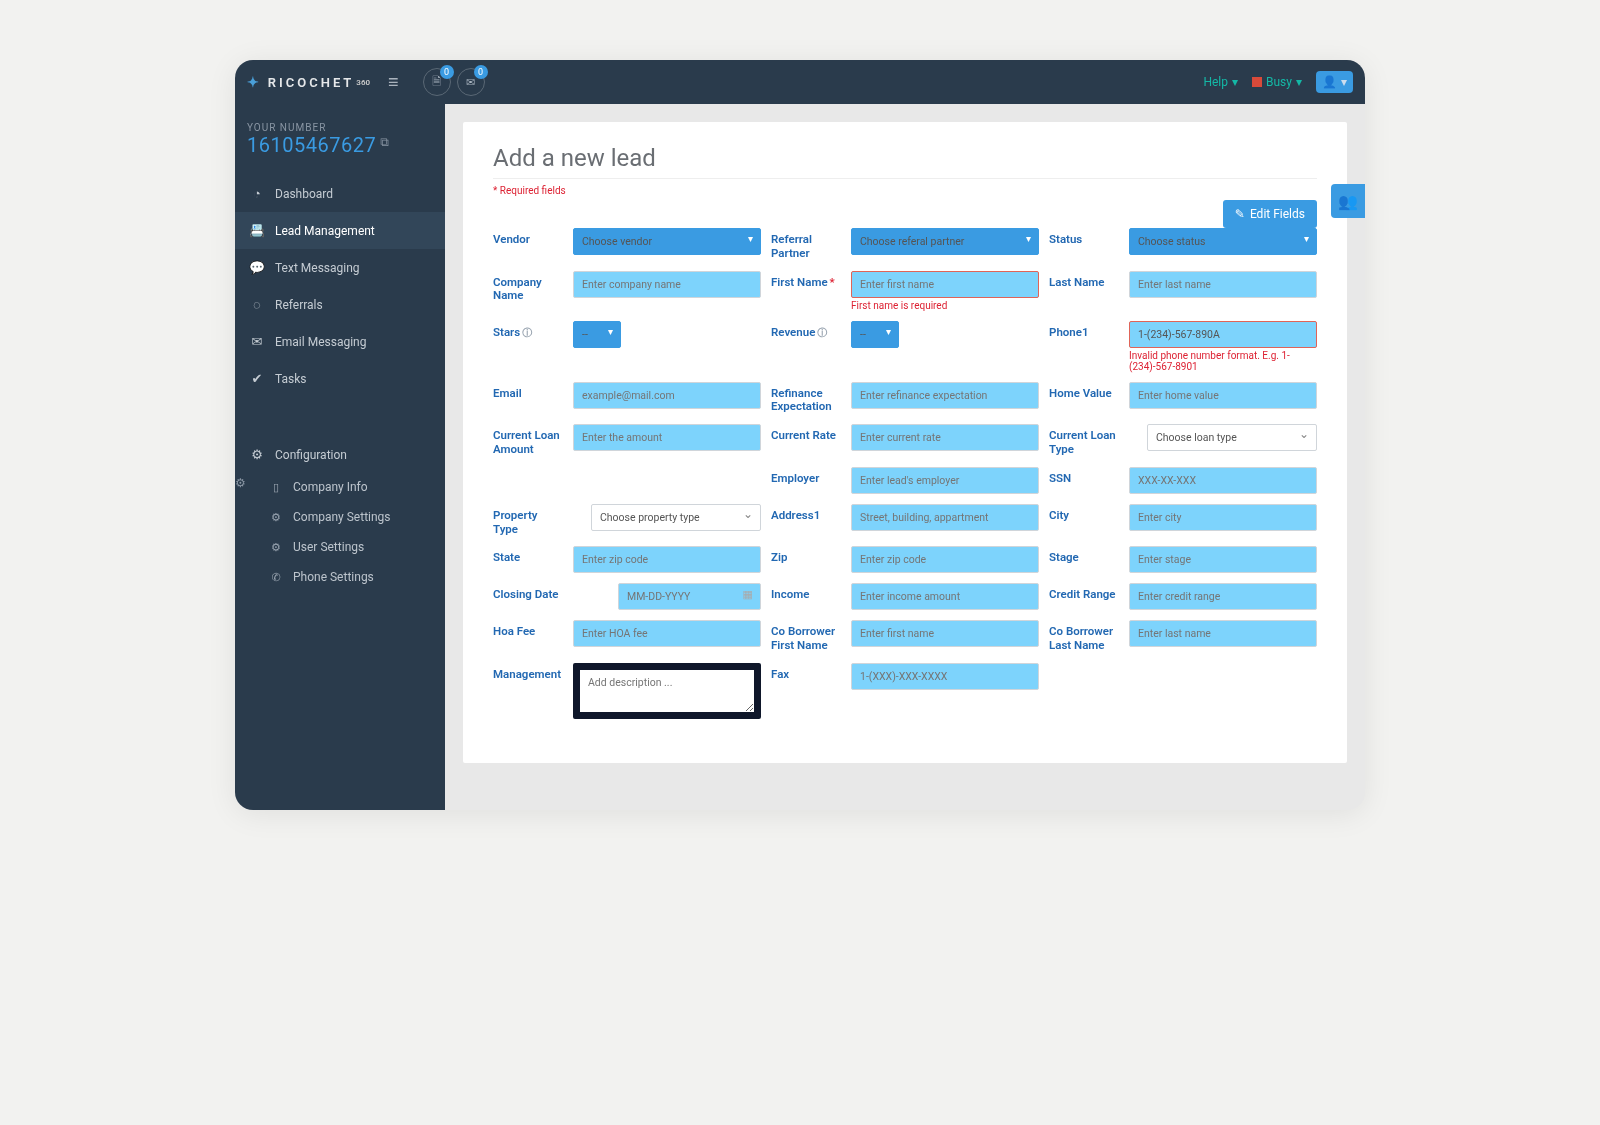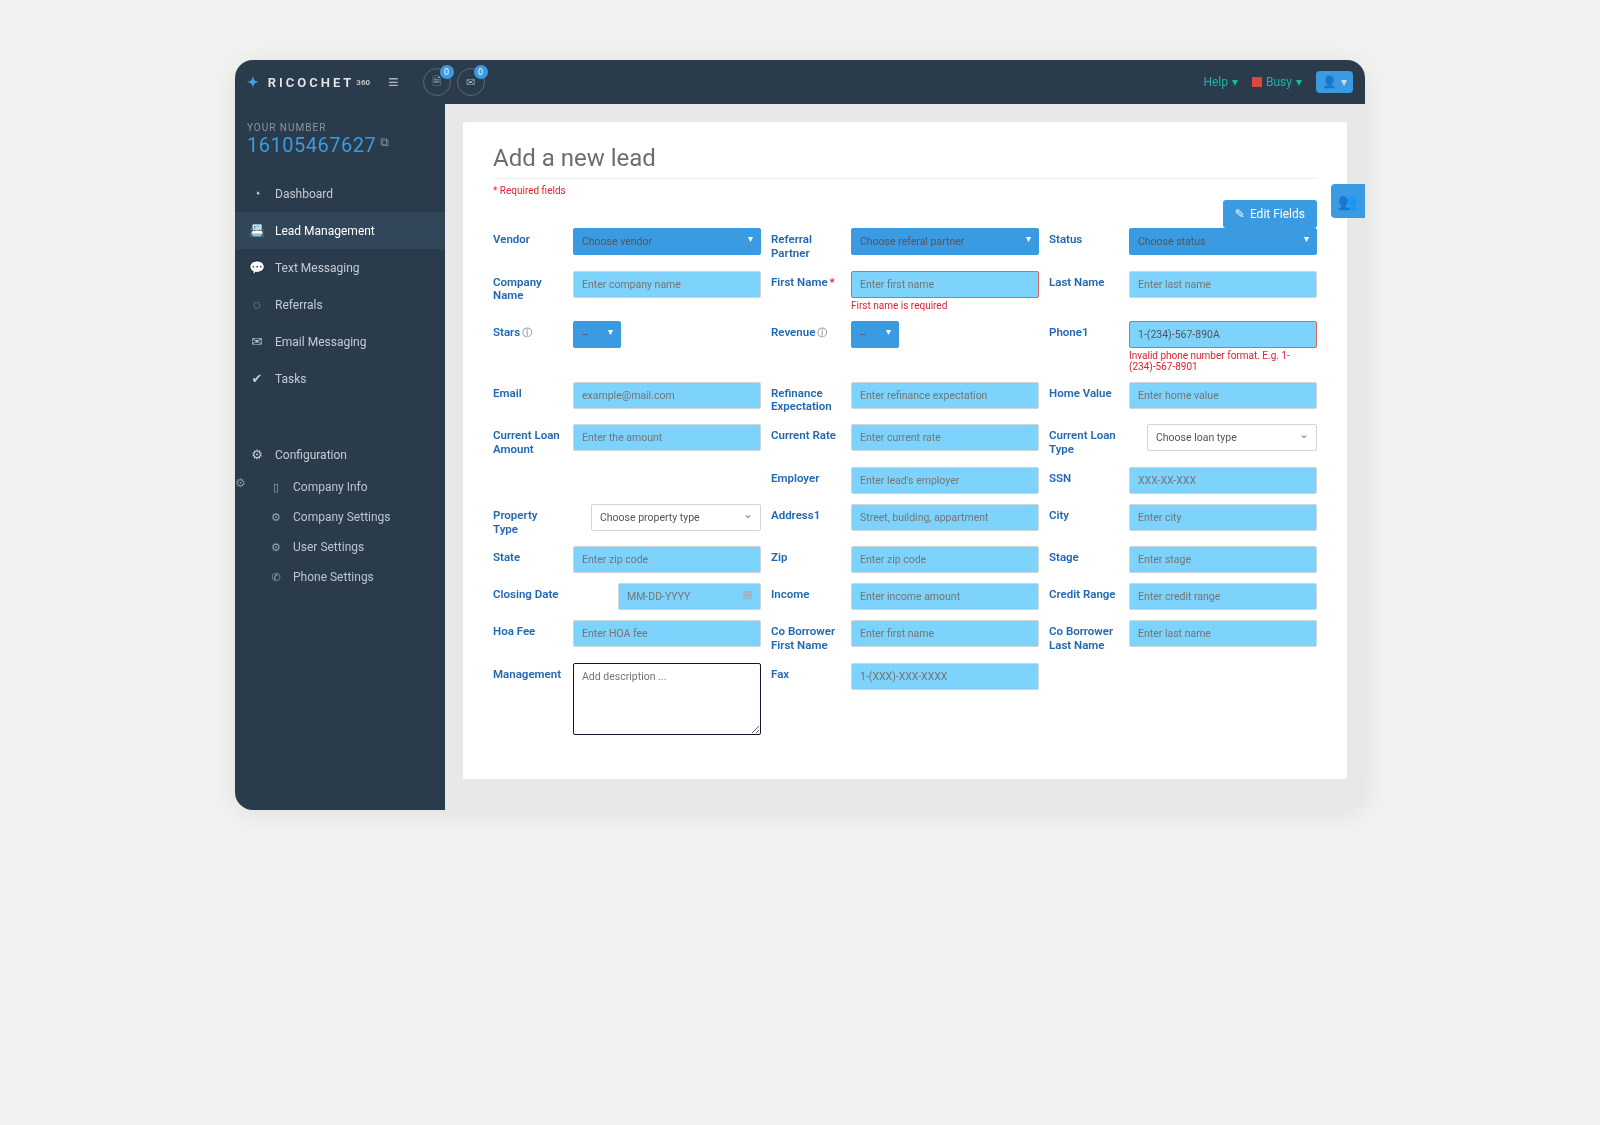--- a/index.html
+++ b/index.html
@@ -54,21 +54,21 @@
   .err-msg { color:#d23; font-size:10px; margin-top:2px;}
   .select-blue { background:#3a9be2; color:#fff; border:1px solid #3a9be2; appearance:none; -webkit-appearance:none; position:relative;}
   .select-blue-wrap { position:relative;}
   .select-blue-wrap::after { content:"▾"; position:absolute; right:8px; top:5px; color:#fff; font-size:10px; pointer-events:none;}
   .select-blue.small { width:48px;}
   .select-white { border:1px solid #d0d5da; background:#fff; appearance:none; -webkit-appearance:none;}
   .select-white-wrap { position:relative;padding-left:18px;}
   .select-white-wrap::after { content:"⌄"; position:absolute; right:8px; top:3px; color:#888; font-size:12px; pointer-events:none;}
   .date-wrap { position:relative;padding-left:45px;}
   .date-wrap::after { content:"▦"; position:absolute; right:8px; top:5px; color:#aaa; font-size:11px; pointer-events:none;}
-  .textarea { border:1px solid #0f172a; height:72px; resize:vertical;}
+  .textarea { border:7px solid #0f172a; height:56px; resize:vertical;}
   input, select, textarea { font-family:inherit; outline:none;}
   .float-btn { position:absolute; right:0; top:80px; background:#3a9be2; color:#fff; width:34px; height:34px; border-radius:4px 0 0 4px; display:flex; align-items:center; justify-content:center; font-size:16px; cursor:pointer;}
   .gear-left { position:absolute; left:0; top:416px; color:#8995a3; width:14px; height:14px; font-size:12px;}
 </style>
 </head>
 <body>
 
 <div class="app-window">
   <span class="gear-left">⚙</span>
 

